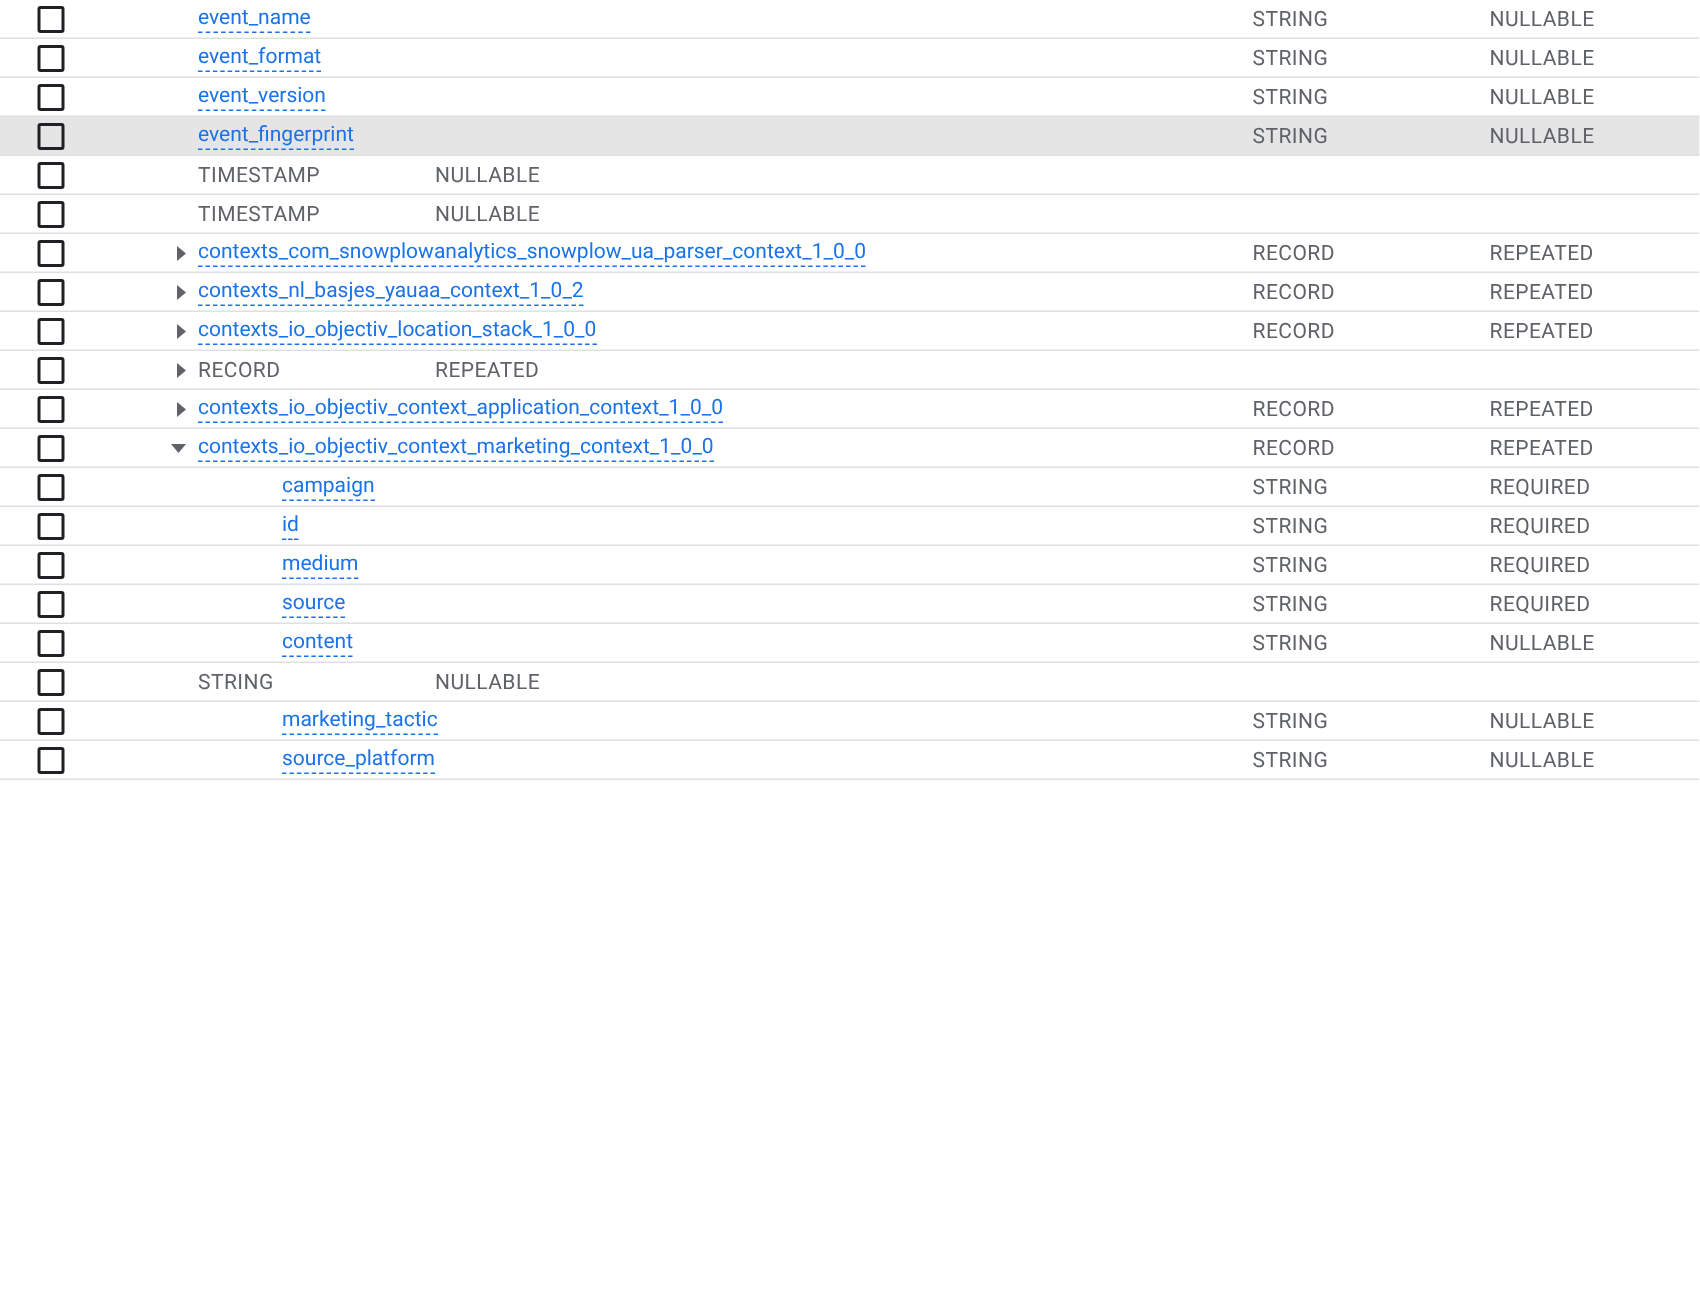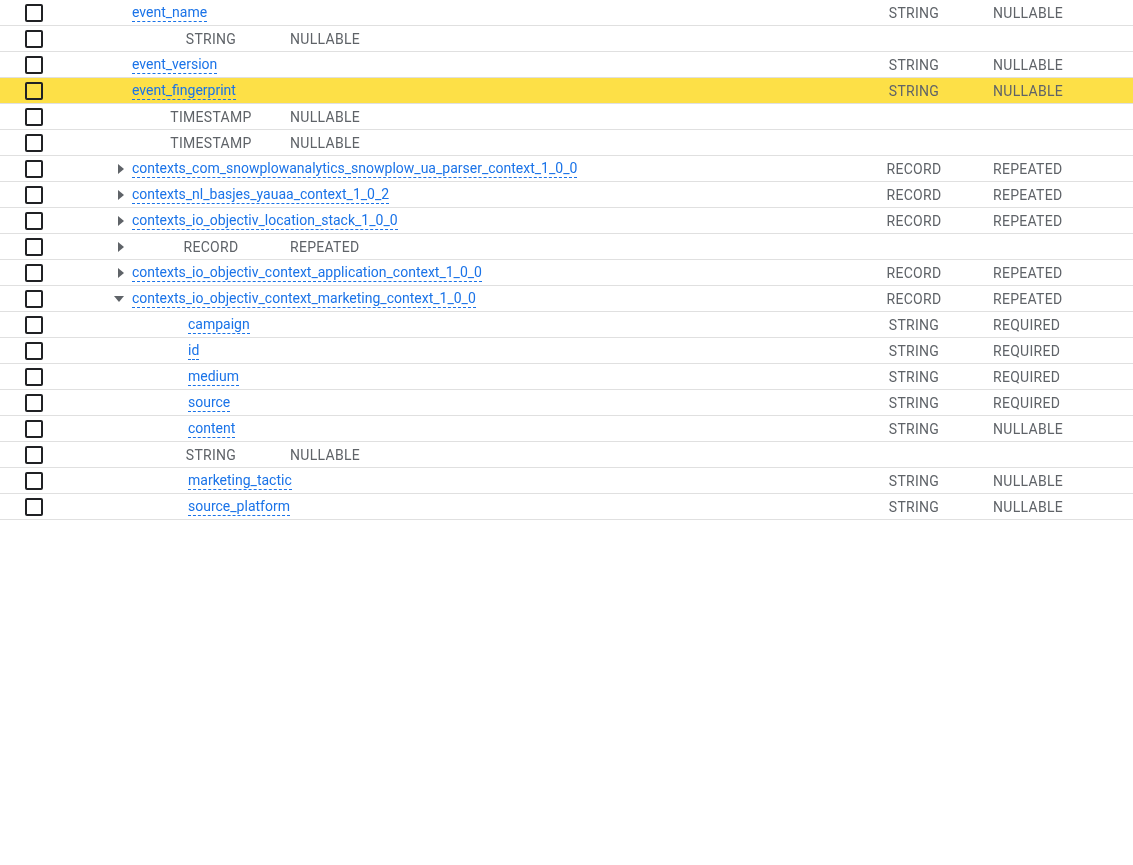--- a/index.html
+++ b/index.html
@@ -13,21 +13,21 @@
   .table {
     width: 100%;
   }
   .row {
     display: flex;
     align-items: center;
     height: 26px;
     border-bottom: 1px solid #e0e0e0;
     padding-left: 18px;
   }
-  .row.highlighted { background: #fde047; }
+  .row.highlighted { background: #e5e5e5; }
   .col-checkbox {
     width: 32px;
     display: flex;
     align-items: center;
     justify-content: center;
   }
   .col-expand {
     width: 82px;
     display: flex;
     align-items: center;
@@ -38,21 +38,20 @@
     flex: 1;
     display: flex;
     align-items: center;
     min-width: 0;
     padding-right: 10px;
   }
   .col-type {
     width: 158px;
     color: #5f6368;
     letter-spacing: 0.3px;
-    text-align: center;
   }
   .col-mode {
     width: 140px;
     color: #5f6368;
     letter-spacing: 0.3px;
   }
   .checkbox {
     width: 18px;
     height: 18px;
     border: 2px solid #202124;
@@ -96,20 +95,23 @@
         <a class="field-link">event_name</a>
       </div>
       <div class="col-type">STRING</div>
       <div class="col-mode">NULLABLE</div>
     </div>
     <div class="row">
       <div class="col-checkbox">
         <div class="checkbox"></div>
       </div>
       <div class="col-expand"></div>
+      <div class="col-name">
+        <a class="field-link">event_format</a>
+      </div>
       <div class="col-type">STRING</div>
       <div class="col-mode">NULLABLE</div>
     </div>
     <div class="row">
       <div class="col-checkbox">
         <div class="checkbox"></div>
       </div>
       <div class="col-expand"></div>
       <div class="col-name">
         <a class="field-link">event_version</a>

